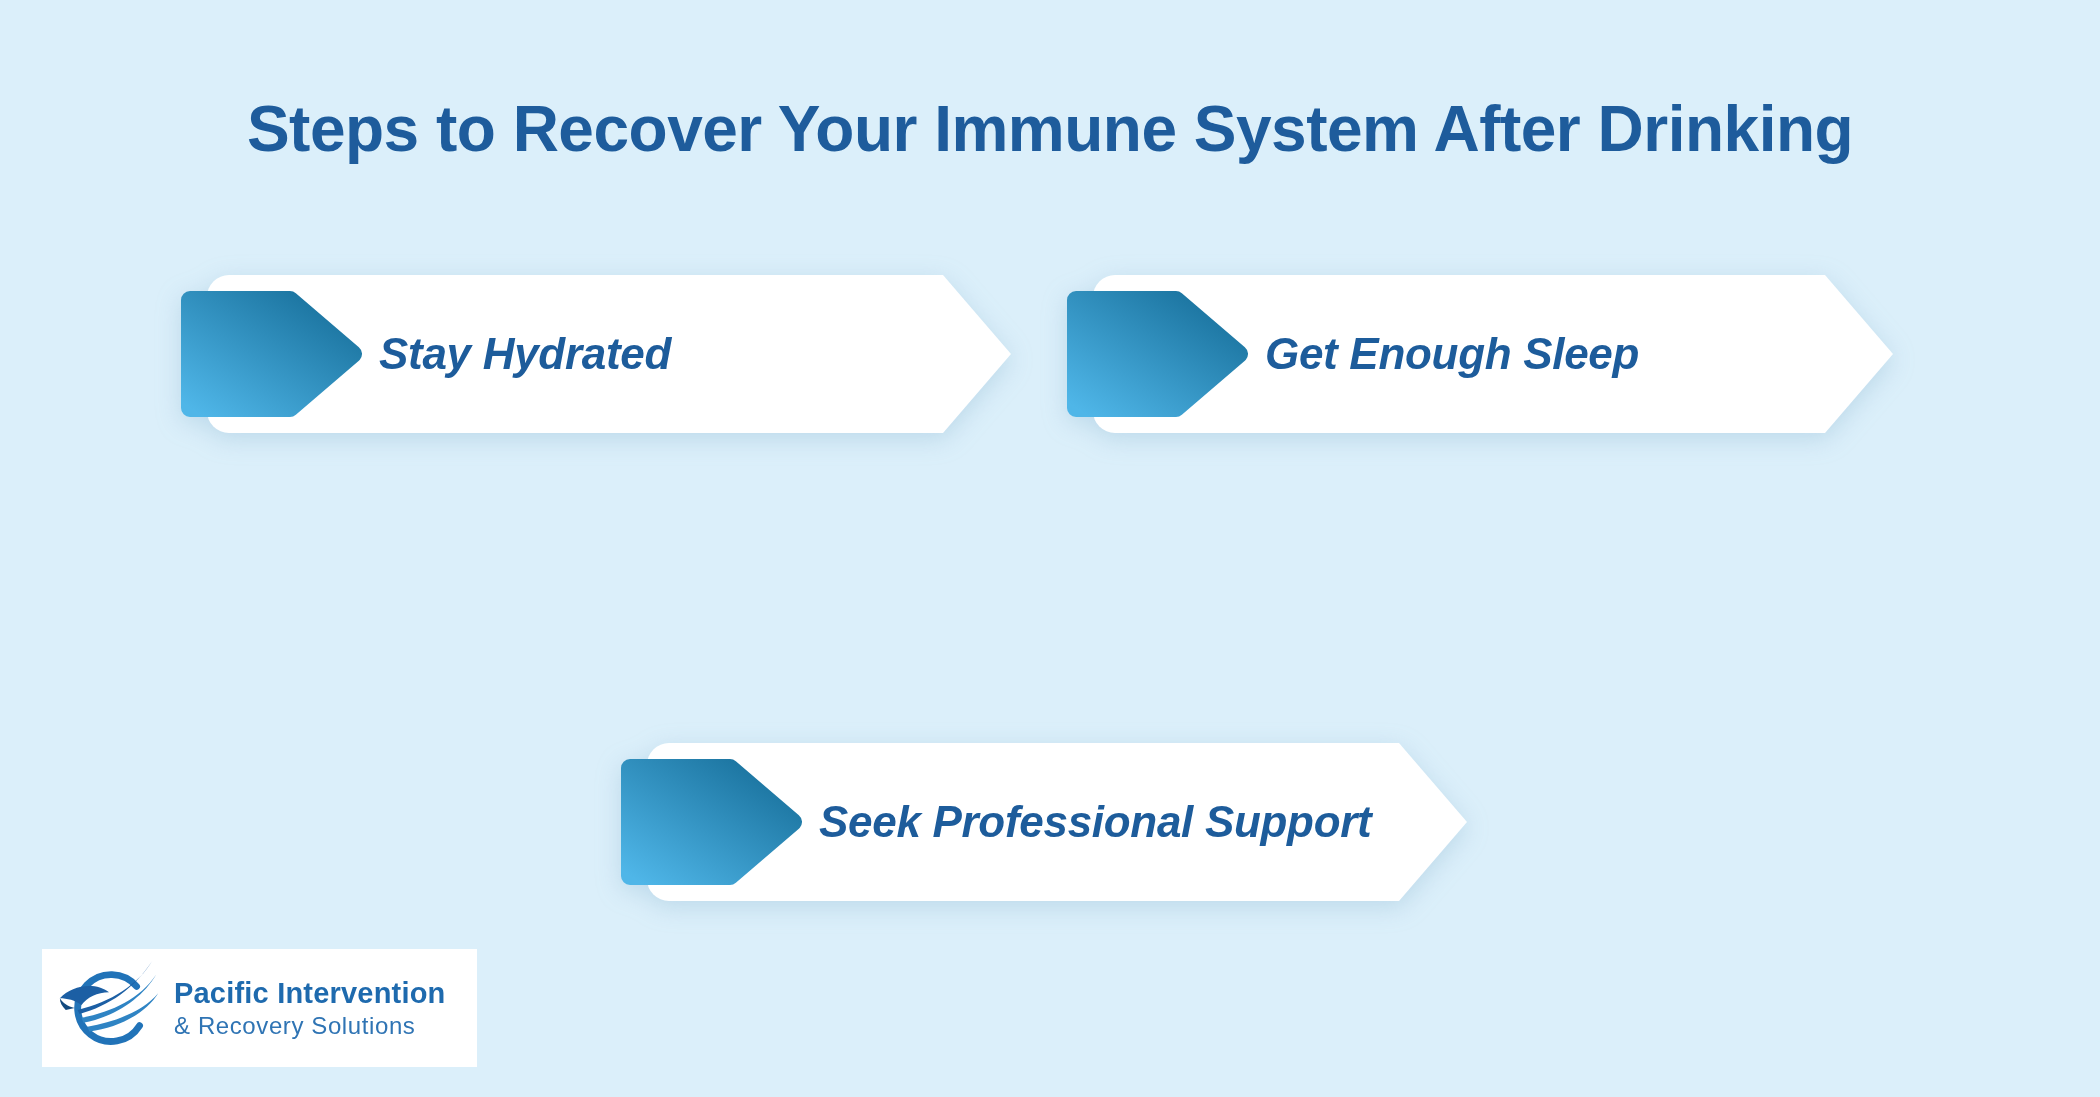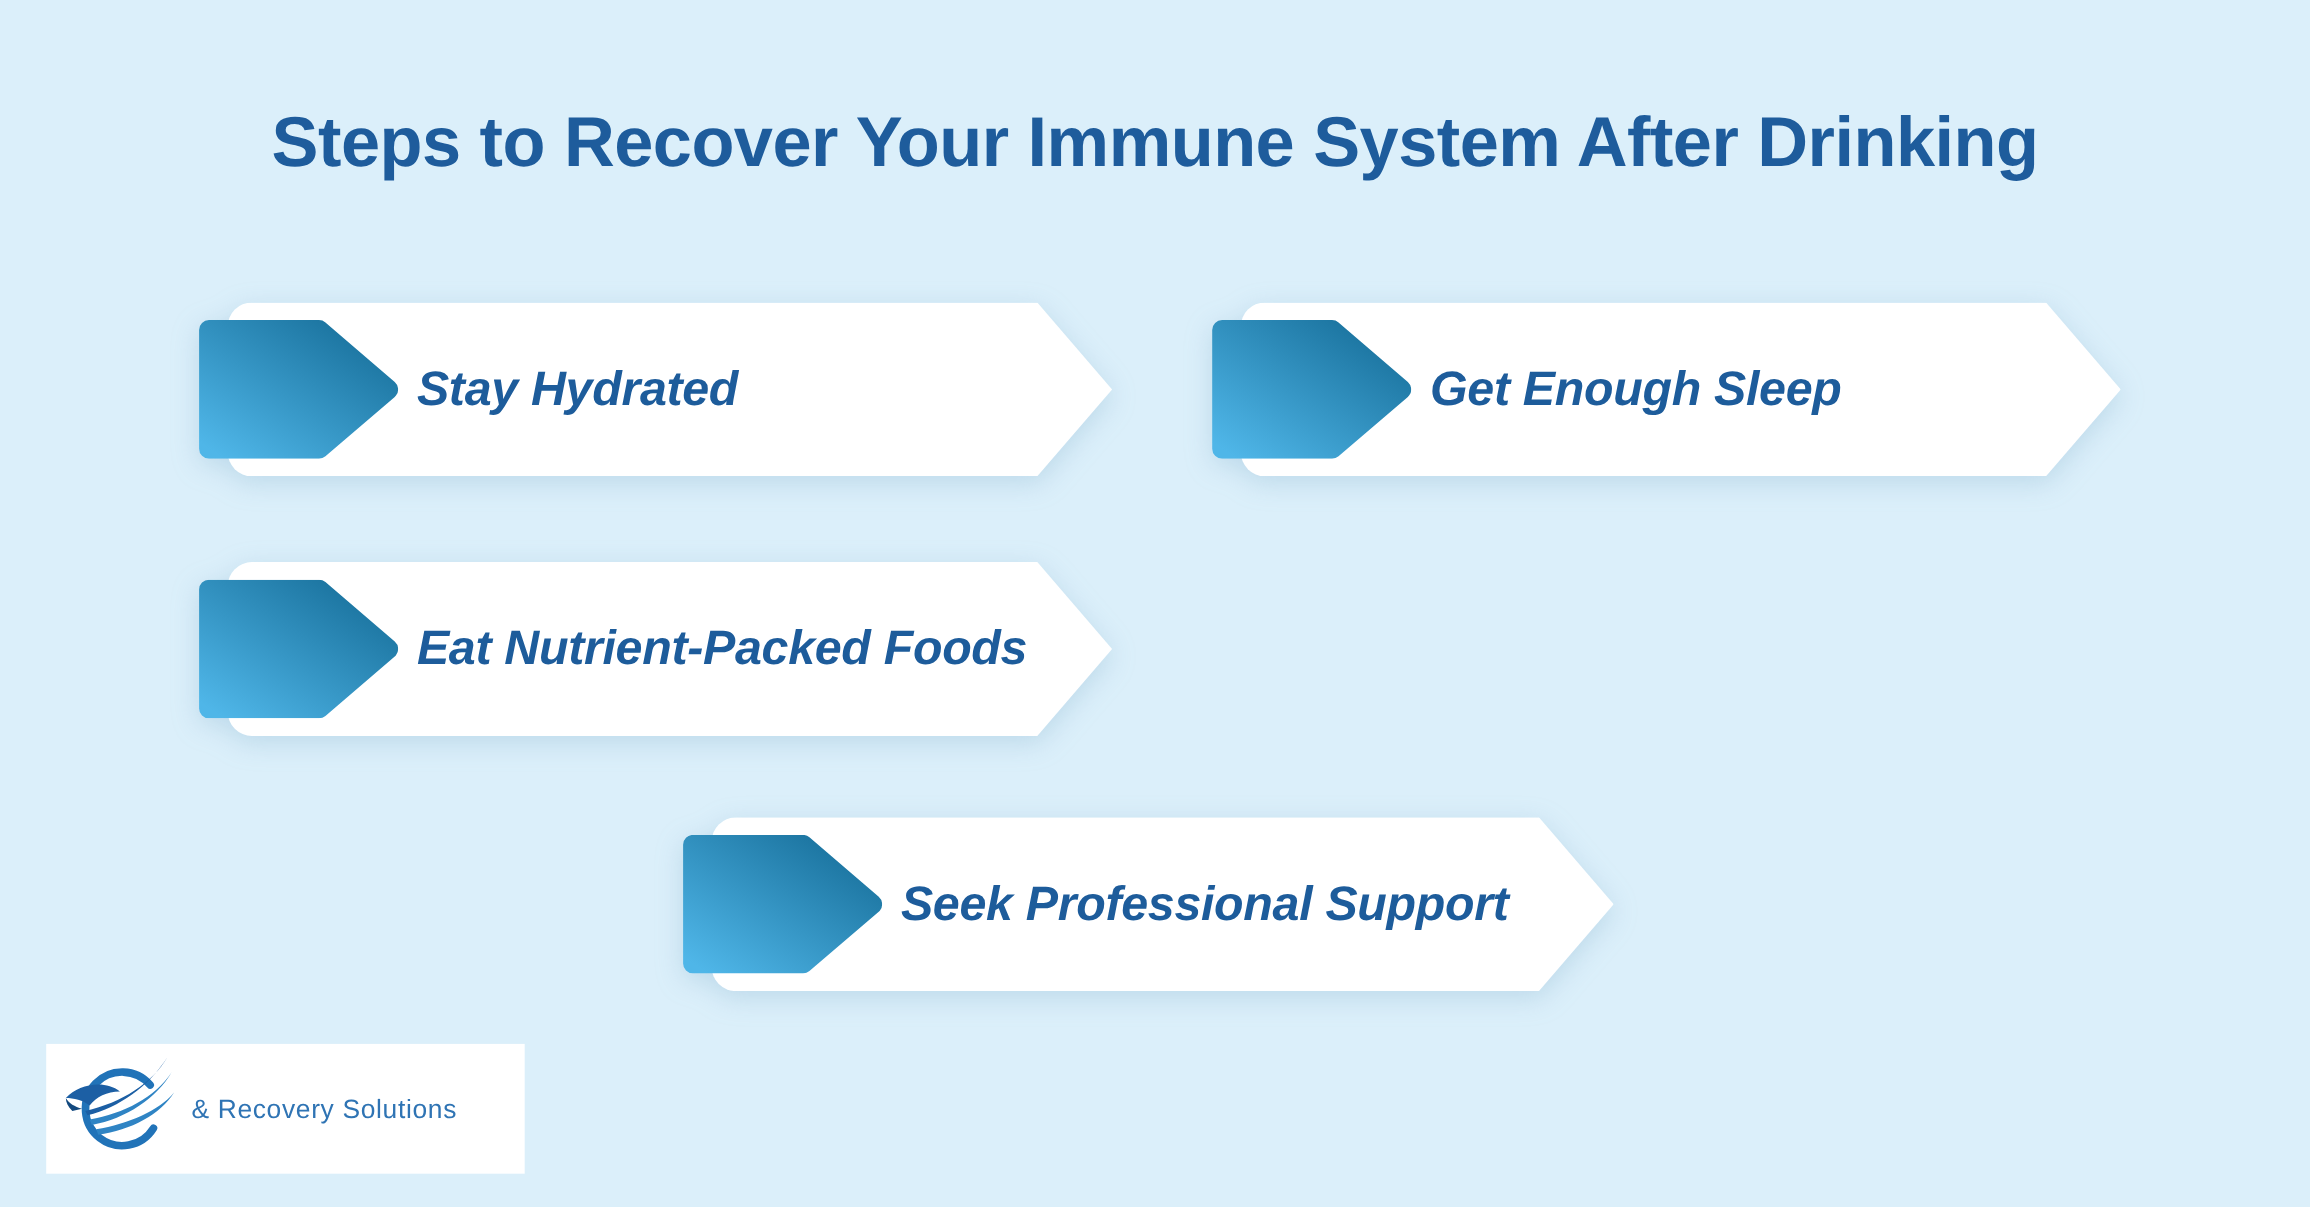--- a/index.html
+++ b/index.html
@@ -78,35 +78,28 @@
   <h1 class="title">Steps to Recover Your Immune System After Drinking</h1>
 
   <div class="banner" style="left:207px;top:275px;width:804px;">
     <div class="banner-shape"></div>
     <svg class="arrow-svg" viewBox="0 0 190 126">
       <path class="arrow-path" d="M18 9 H118 L181 63 L118 117 H18 Z"></path>
     </svg>
     <span class="banner-label">Stay Hydrated</span>
   </div>
 
-  <div class="banner" style="left:1128px;top:275px;width:800px;">
+  <div class="banner" style="left:1093px;top:275px;width:800px;">
     <div class="banner-shape"></div>
     <svg class="arrow-svg" viewBox="0 0 190 126">
       <path class="arrow-path" d="M18 9 H118 L181 63 L118 117 H18 Z"></path>
     </svg>
     <span class="banner-label">Get Enough Sleep</span>
   </div>
 
-  <div class="banner" style="left:207px;top:511px;width:804px;">
-    <div class="banner-shape"></div>
-    <svg class="arrow-svg" viewBox="0 0 190 126">
-      <path class="arrow-path" d="M18 9 H118 L181 63 L118 117 H18 Z"></path>
-    </svg>
-    <span class="banner-label">Eat Nutrient-Packed Foods</span>
-  </div>
 
 
   <div class="banner" style="left:647px;top:743px;width:820px;">
     <div class="banner-shape"></div>
     <svg class="arrow-svg" viewBox="0 0 190 126">
       <path class="arrow-path" d="M18 9 H118 L181 63 L118 117 H18 Z"></path>
     </svg>
     <span class="banner-label">Seek Professional Support</span>
   </div>
 
@@ -116,17 +109,18 @@
       <path d="M86 28 A34 34 0 1 0 89 68" fill="none" stroke="#2173B8" stroke-width="7" stroke-linecap="round"></path>
 
       <path d="M28 56 C58 48 84 30 102 2 C88 26 60 44 26 52 Z" fill="#1C5FA4"></path>
       <path d="M32 65 C64 59 92 40 106 16 C90 40 62 54 30 60 Z" fill="#2F84C4"></path>
       <path d="M38 74 C68 70 96 55 108 35 C94 52 66 64 36 69 Z" fill="#2F84C4"></path>
 
       <path d="M8 40 C20 27 44 23 58 34 C46 34 36 39 30 47 C24 42 15 40 8 40 Z" fill="#1C5FA4"></path>
       <path d="M8 40 C11 45 16 48 23 50 L14 52 C10 48 8 44 8 40 Z" fill="#12497F"></path>
     </svg>
     <div class="logo-text">
+      <span class="logo-line1">Pacific Intervention</span>
       <span class="logo-line2">&amp; Recovery Solutions</span>
     </div>
   </div>
 
 </div>
 
 </body></html>

